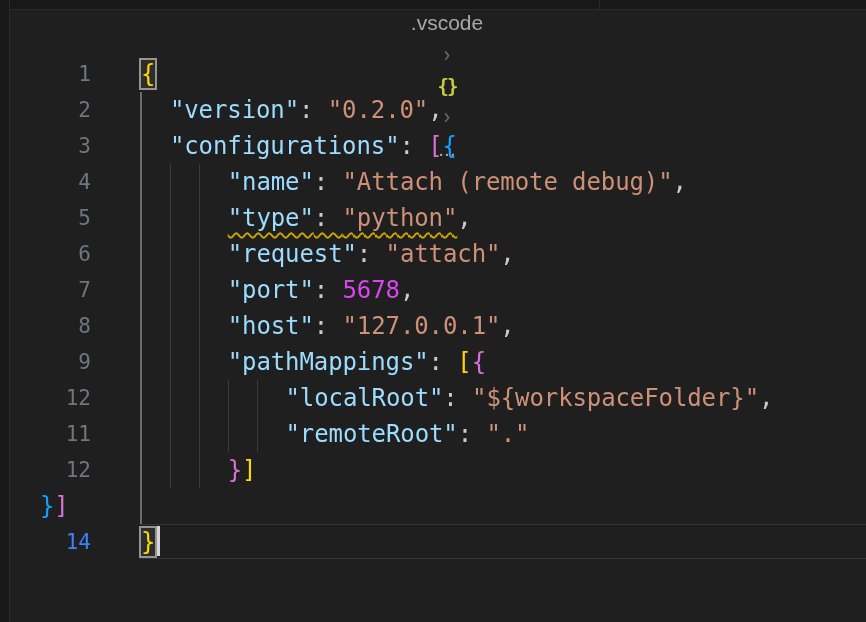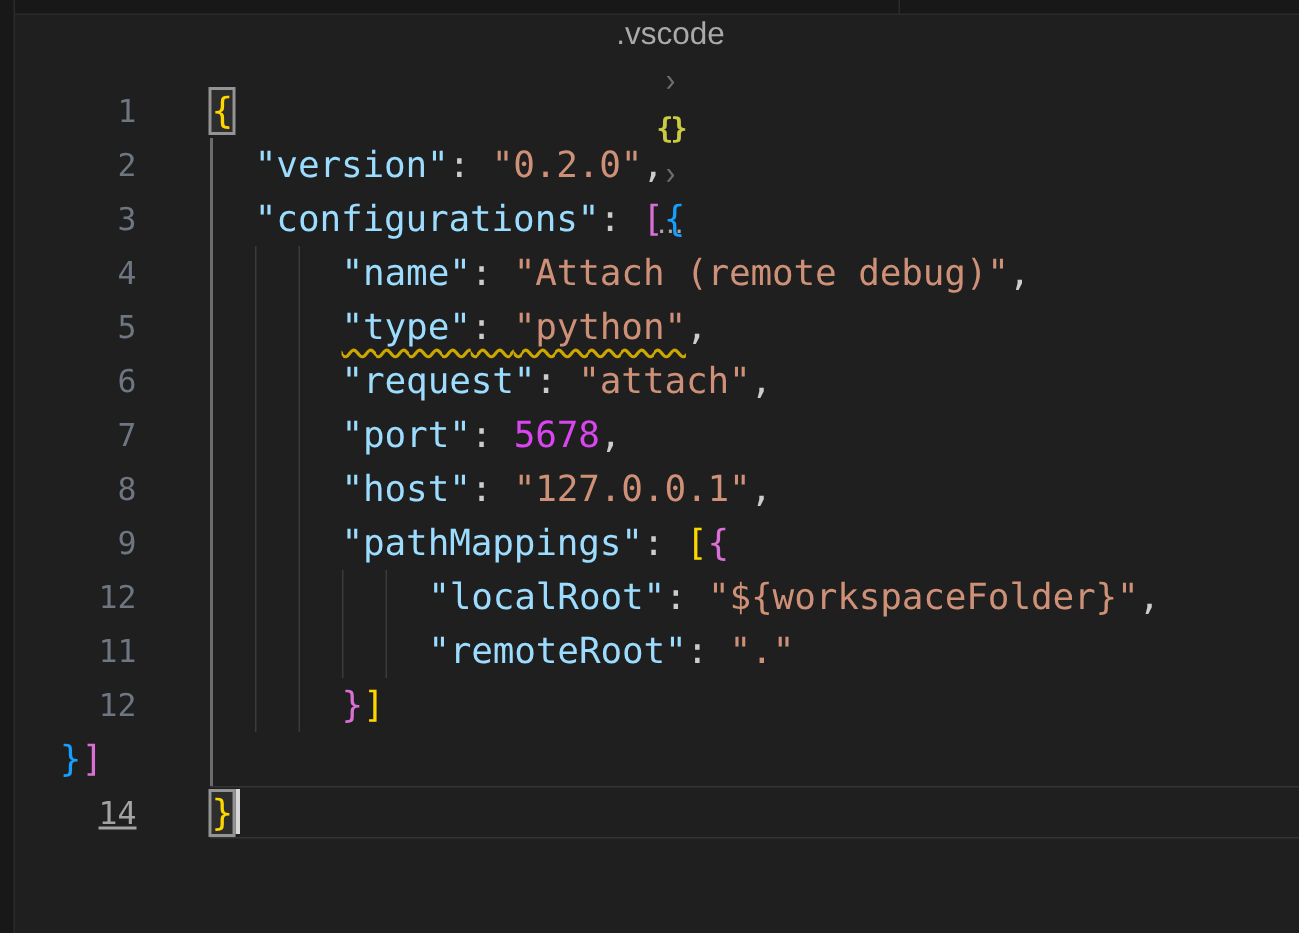--- a/index.html
+++ b/index.html
@@ -22,21 +22,21 @@
   .crumb { cursor:default; }
   .crumb-sep { color:#6e6e6e; font-size:19px; transform:scaleY(1.15); }
   .json-icon { color:#cbcb41; font-family:"DejaVu Sans Mono", monospace;
                font-weight:bold; font-size:19px; letter-spacing:-2px; }
 
   
   .code-area { position:absolute; left:11px; top:56px; right:0; bottom:0; }
   .line { position:relative; display:flex; height:36px; line-height:36px; z-index:2; }
   .ln { width:130px; padding-right:50px; text-align:right; font-size:21px;
         color:#6e7681; flex:none; }
-  .ln.active { color:#a3a3a3;text-decoration:underline; }
+  .ln.active { color:#3b82f6; }
   .code { white-space:pre; font-size:24px; letter-spacing:-0.1px; }
   .ind2  { padding-left:2ch; }
   .ind6  { padding-left:6ch; }
   .ind10 { padding-left:10ch; }
 
   
   .key { color:#9cdcfe; }
   .str { color:#ce9178; }
   .num { color:#d946ef; }
   .pun { color:#cccccc; }

